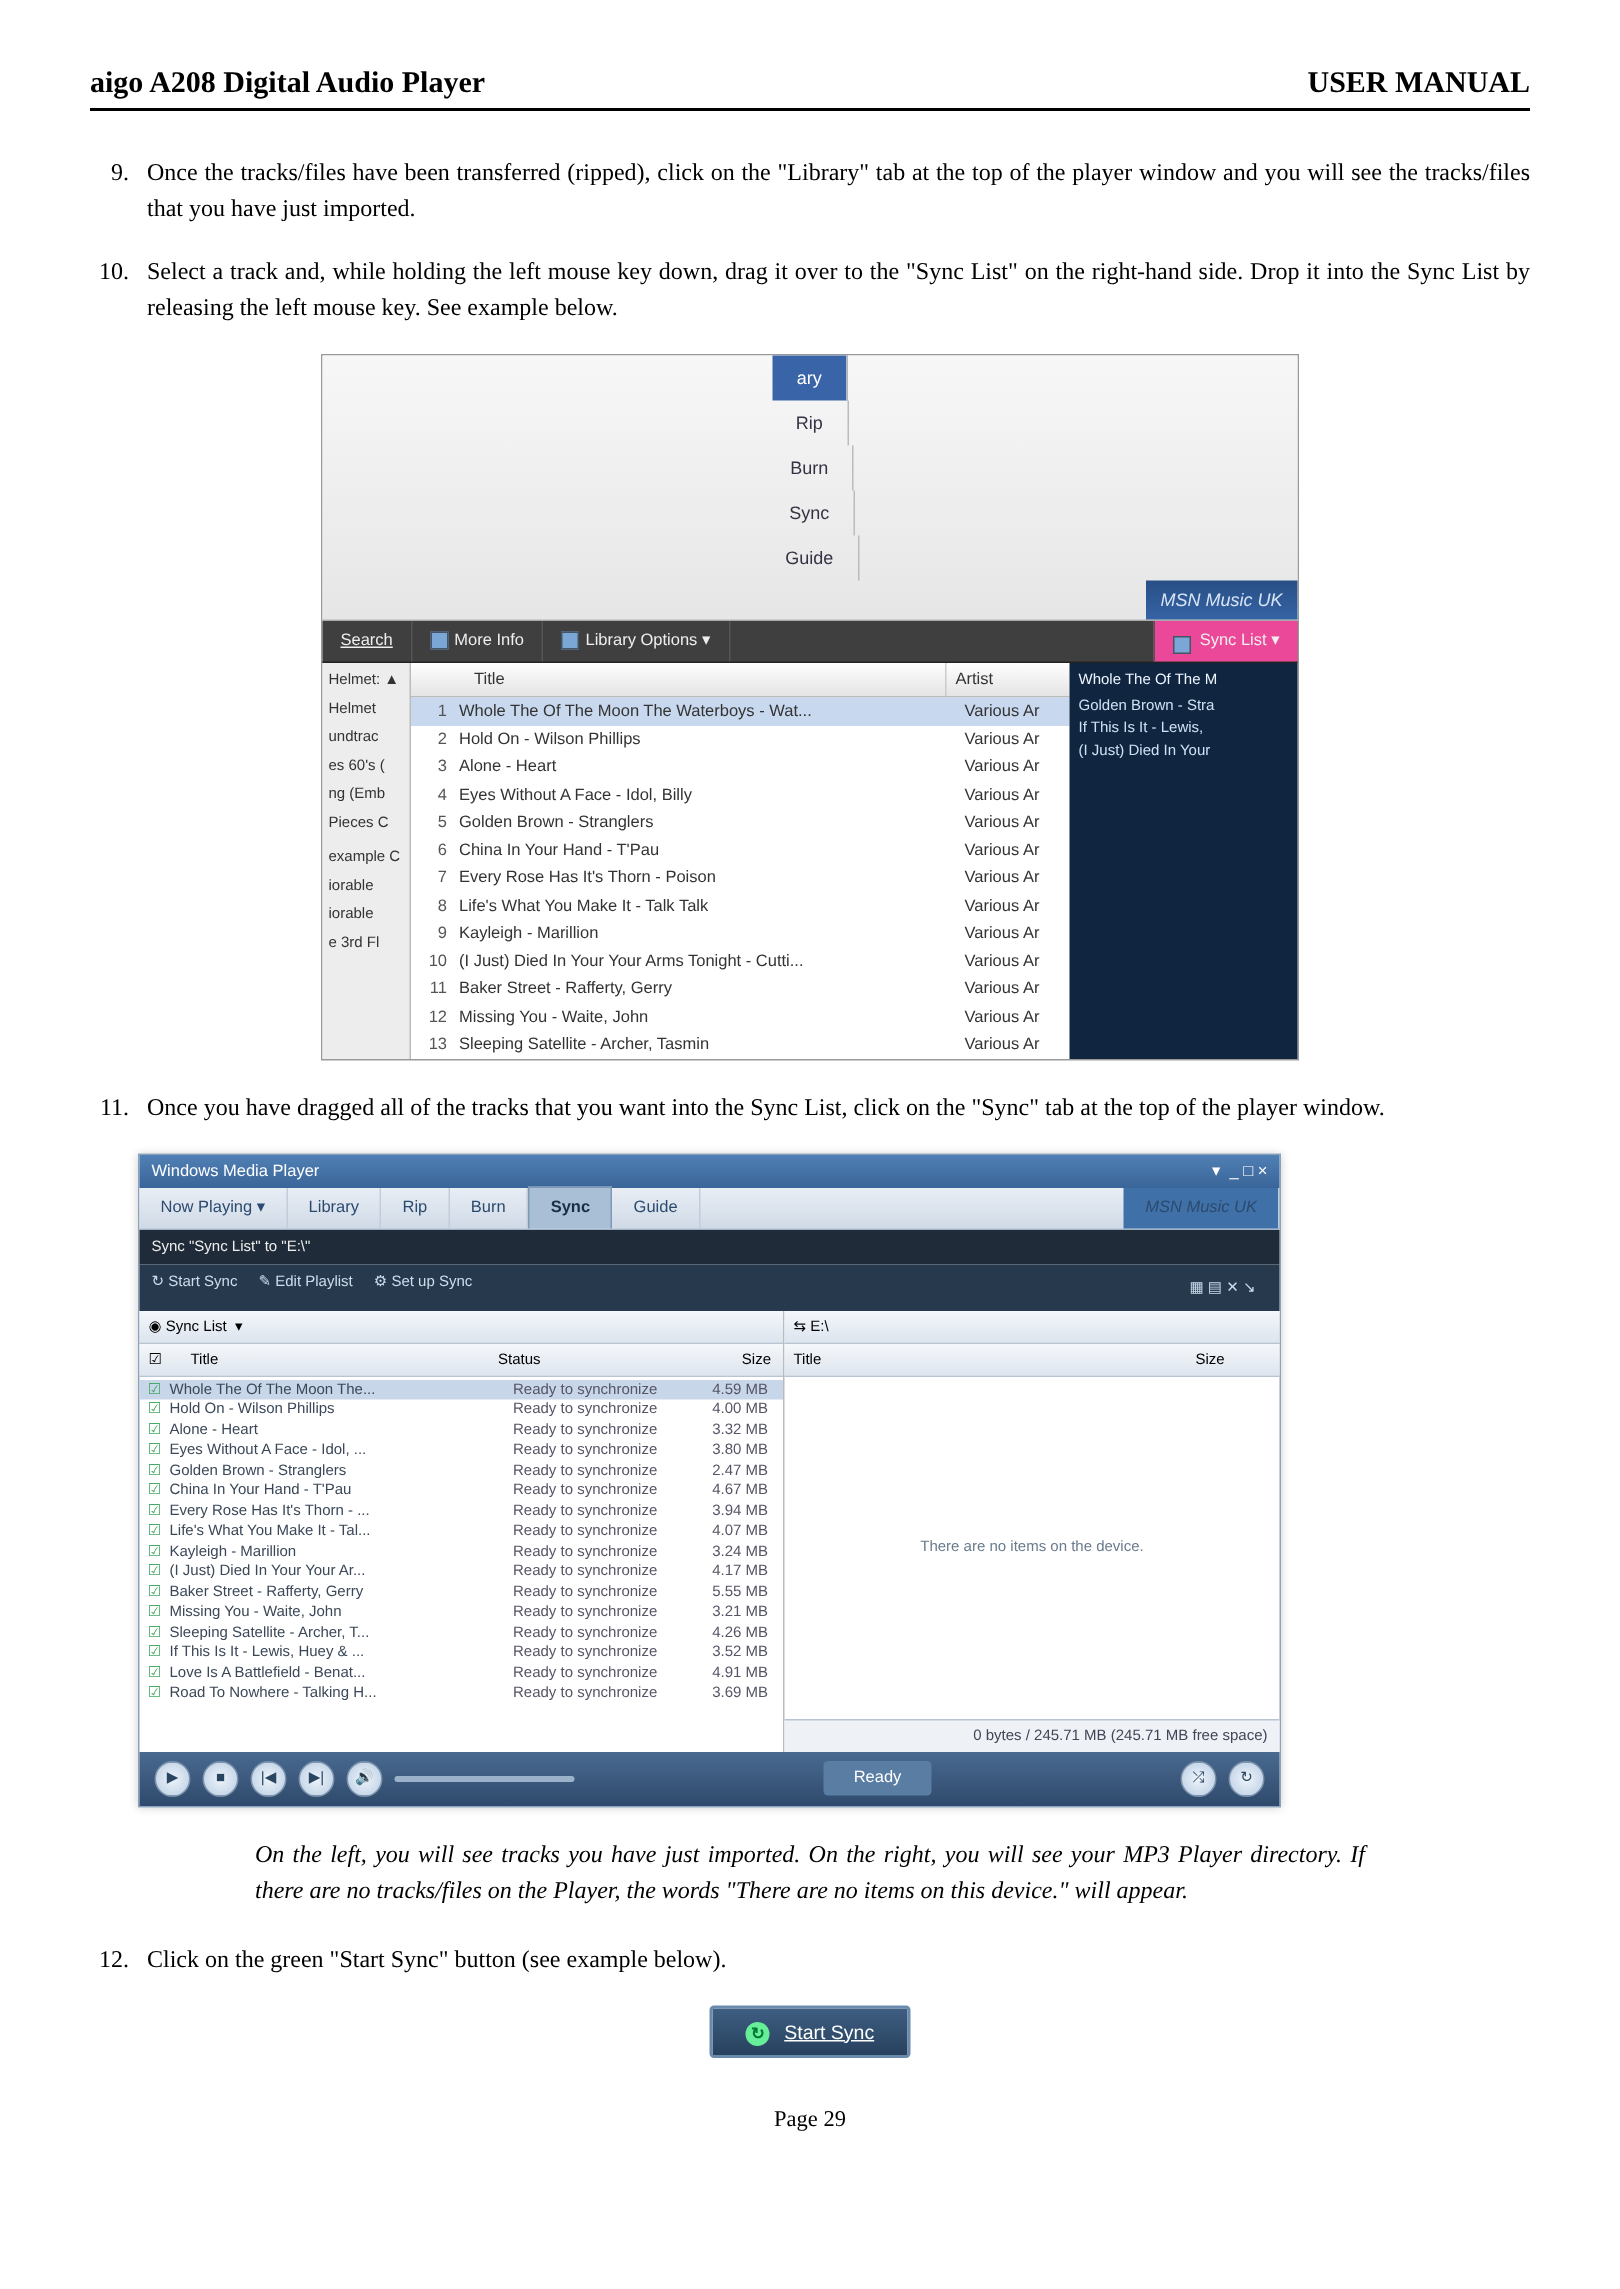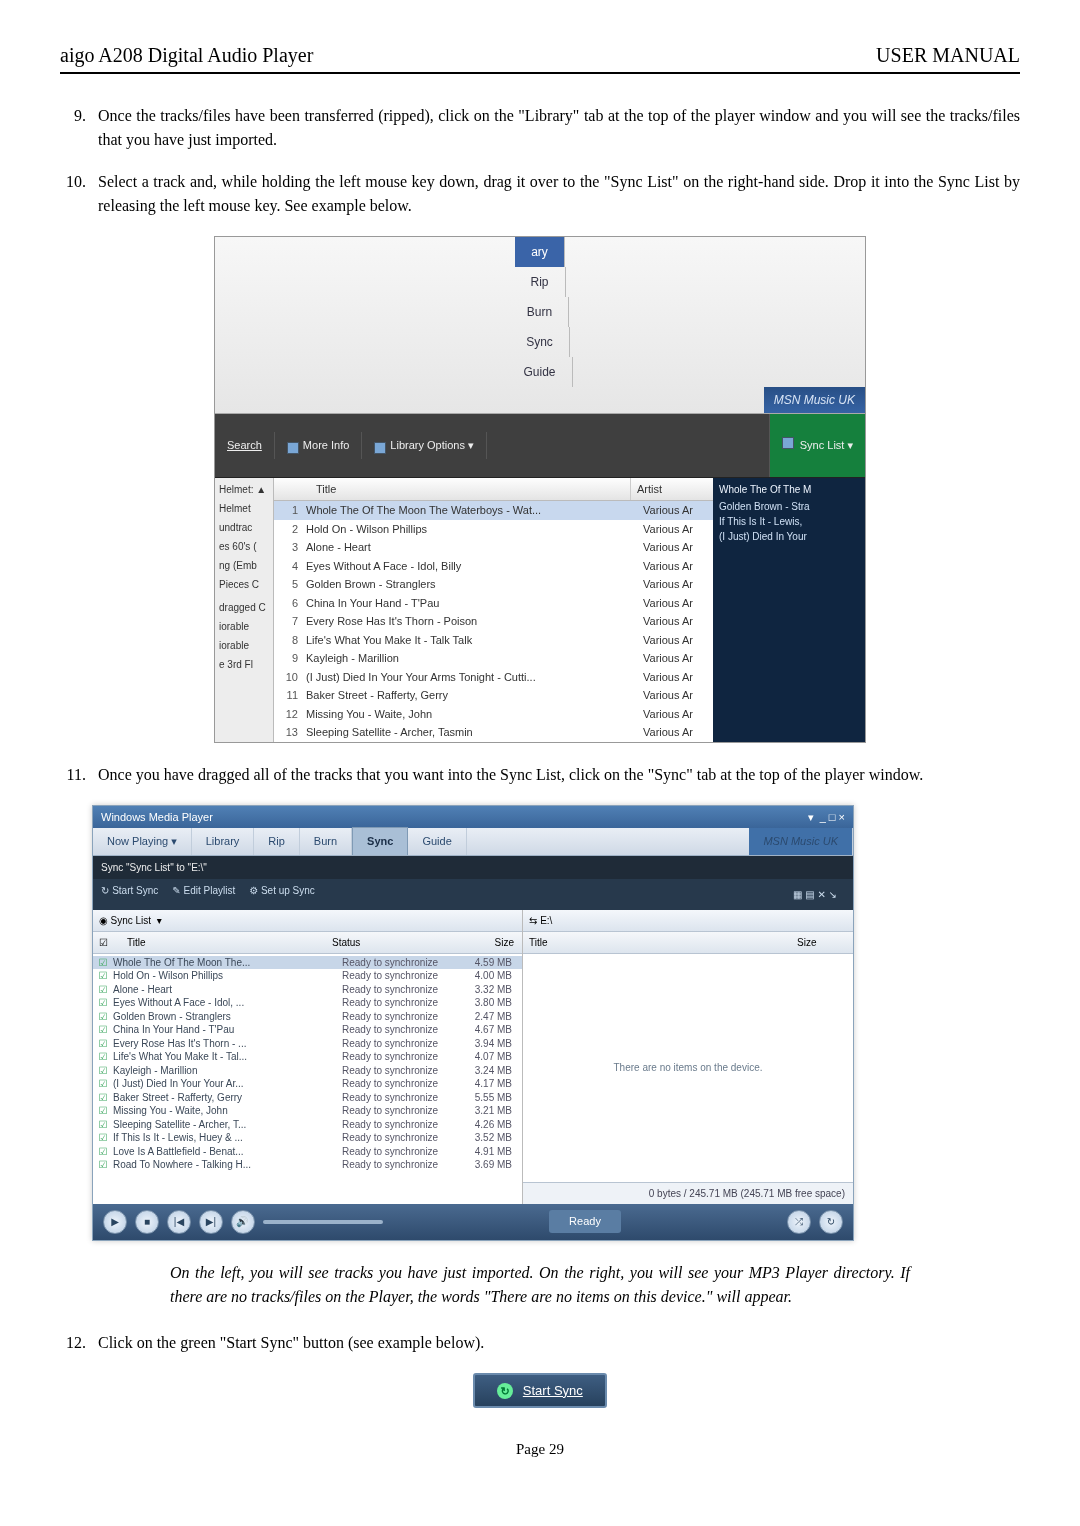--- a/index.html
+++ b/index.html
@@ -14,21 +14,21 @@
     box-sizing: border-box;
   }
   .header-row {
     display: flex;
     justify-content: space-between;
     border-bottom: 2px solid #000;
     padding-bottom: 2px;
     margin-bottom: 30px;
   }
   .header-row span {
-    font-weight: normal;
+    font-weight: bold;
     font-size: 20px;
   }
   ol.steps {
     padding-left: 30px;
     margin: 0;
   }
   ol.steps li {
     margin-bottom: 18px;
     text-align: justify;
     padding-left: 8px;
@@ -73,31 +73,31 @@
     align-items: center;
     background: #3f3f3f;
     color: #eee;
     font-size: 11px;
     border-bottom: 1px solid #222;
   }
   .ss1-toolbar .cell {
     padding: 5px 12px;
     border-right: 1px solid #555;
     display: flex;
-    align-items: flex-end;
+    align-items: center;
     gap: 4px;
   }
   .ss1-toolbar .sync-list {
     margin-left: auto;
-    background: #15803d;
+    background: #ec4899;
     border-left: 1px solid #555;
-    padding: 23px 12px;
+    padding: 5px 12px;
     display: flex;
     gap: 6px;
-    align-items: flex-start;
+    align-items: flex-end;
   }
   .ss1-main { display: flex; }
   .ss1-left {
     width: 58px;
     background: #ededed;
     border-right: 1px solid #bbb;
     font-size: 10px;
     padding: 2px 0;
   }
   .ss1-left div {
@@ -329,21 +329,21 @@
   </div>
   <div class="ss1-main">
     <div class="ss1-left" id="ss1-left">
         <div>Helmet: ▲</div>
         <div>Helmet</div>
         <div>undtrac</div>
         <div>es 60's (</div>
         <div>ng (Emb</div>
         <div>Pieces C</div>
         <div></div>
-        <div>dragged C</div>
+        <div>example C</div>
         <div>iorable</div>
         <div>iorable</div>
         <div>e 3rd Fl</div>
       </div>
     <div class="ss1-table">
       <div class="ss1-thead">
         <div class="num"></div>
         <div class="title">Title</div>
         <div class="artist">Artist</div>
       </div>

